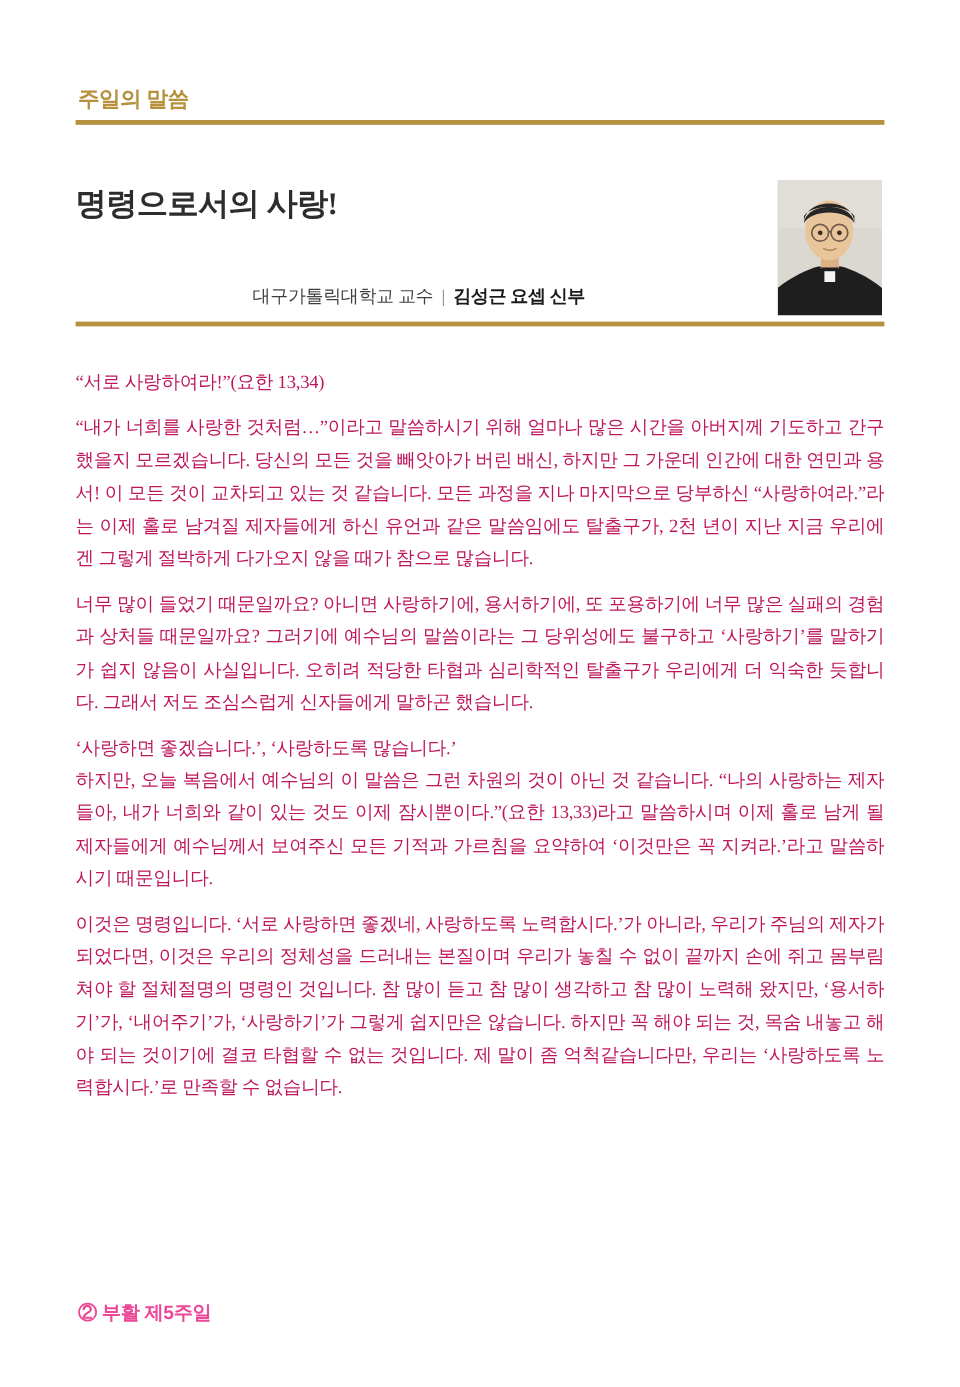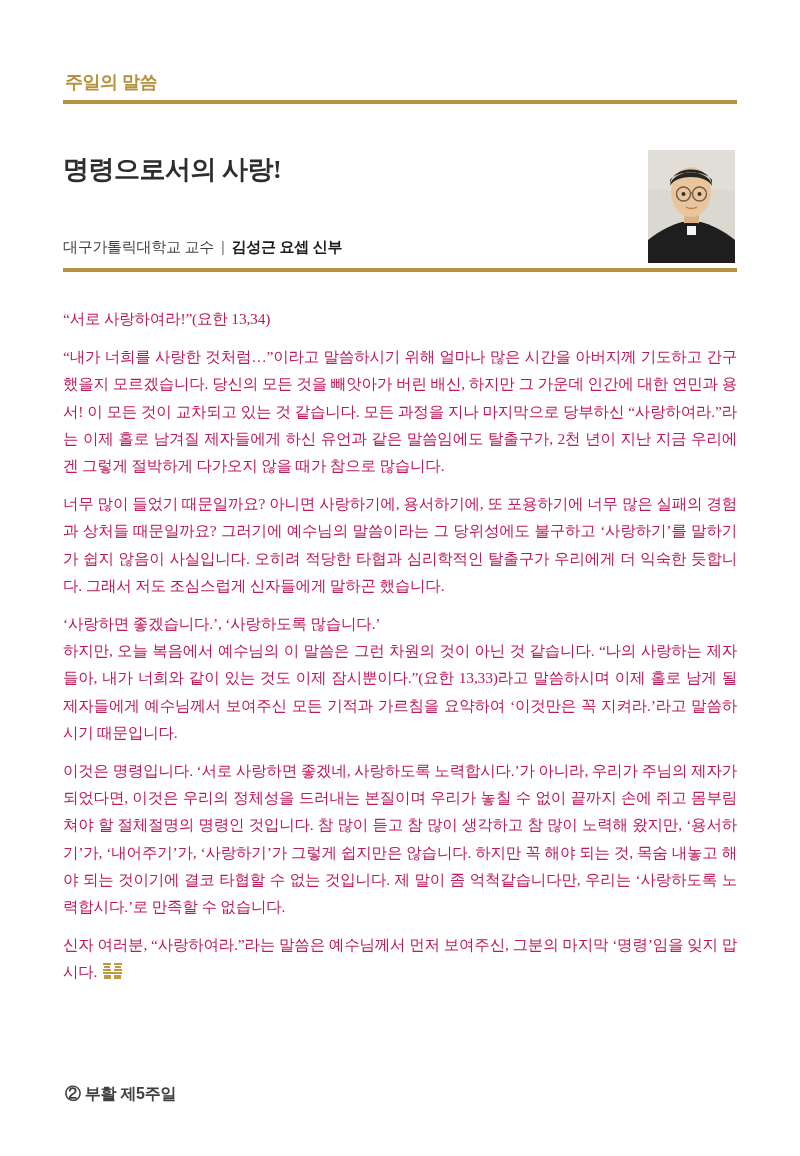--- a/index.html
+++ b/index.html
@@ -14,22 +14,22 @@
   }
   .rule{position:absolute;left:63px;width:674px;height:4px;background:#b6913e;}
   .rule-top{top:100px;}
   .rule-mid{top:268px;}
   .title{
     position:absolute;left:63px;top:152px;width:674px;margin:0;
     text-align:left;font-size:26px;font-weight:bold;color:#2d2d2d;
     letter-spacing:-0.5px;font-family:"Liberation Serif", serif;
   }
   .byline{
-    position:absolute;left:63px;top:238px;width:572px;text-align:left;
-    font-family:Liberation Sans, sans-serif;font-size:15px;color:#3f3f3f;
+    position:absolute;left:63px;top:238px;width:572px;text-align:center;
+    font-family:Liberation Serif, serif;font-size:15px;color:#3f3f3f;
     letter-spacing:-0.3px;
   }
   .byline .divider{margin:0 7px;color:#7a7a7a;}
   .byline .author{font-weight:bold;color:#1a1a1a;}
   .photo{
     position:absolute;left:648px;top:150px;width:87px;height:113px;
     overflow:hidden;background:#d9d5cf;
   }
   .body-text{
     position:absolute;left:63px;top:305px;width:674px;
@@ -37,21 +37,21 @@
     text-align:justify;letter-spacing:-0.2px;
   }
   .para{margin:0;}
   .para + .para{margin-top:11px;}
   .para.no-gap{margin-top:0;}
   .para.big-gap{margin-top:42px;}
   .seal{display:inline-block;vertical-align:-2px;margin-left:6px;line-height:0;}
   .footer{
     position:absolute;left:65px;top:1084px;
     font-family:"Liberation Sans", sans-serif;
-    font-size:16px;font-weight:600;color:#404040;letter-spacing:-0.3px;
+    font-size:16px;font-weight:600;color:#ec4899;letter-spacing:-0.3px;
   }
 </style>
 </head>
 <body>
 
 <div class="page">
 
   <div class="section-label">주일의 말씀</div>
   <div class="rule rule-top"></div>
 
@@ -84,34 +84,17 @@
 
   <div class="rule rule-mid"></div>
 
   <div class="body-text">
     <p class="para">“서로 사랑하여라!”(요한 13,34)</p>
     <p class="para">“내가 너희를 사랑한 것처럼…”이라고 말씀하시기 위해 얼마나 많은 시간을 아버지께 기도하고 간구했을지 모르겠습니다. 당신의 모든 것을 빼앗아가 버린 배신, 하지만 그 가운데 인간에 대한 연민과 용서! 이 모든 것이 교차되고 있는 것 같습니다. 모든 과정을 지나 마지막으로 당부하신 “사랑하여라.”라는 이제 홀로 남겨질 제자들에게 하신 유언과 같은 말씀임에도 탈출구가, 2천 년이 지난 지금 우리에겐 그렇게 절박하게 다가오지 않을 때가 참으로 많습니다.</p>
     <p class="para">너무 많이 들었기 때문일까요? 아니면 사랑하기에, 용서하기에, 또 포용하기에 너무 많은 실패의 경험과 상처들 때문일까요? 그러기에 예수님의 말씀이라는 그 당위성에도 불구하고 ‘사랑하기’를 말하기가 쉽지 않음이 사실입니다. 오히려 적당한 타협과 심리학적인 탈출구가 우리에게 더 익숙한 듯합니다. 그래서 저도 조심스럽게 신자들에게 말하곤 했습니다.</p>
     <p class="para">‘사랑하면 좋겠습니다.’, ‘사랑하도록 많습니다.’</p>
     <p class="para no-gap">하지만, 오늘 복음에서 예수님의 이 말씀은 그런 차원의 것이 아닌 것 같습니다. “나의 사랑하는 제자들아, 내가 너희와 같이 있는 것도 이제 잠시뿐이다.”(요한 13,33)라고 말씀하시며 이제 홀로 남게 될 제자들에게 예수님께서 보여주신 모든 기적과 가르침을 요약하여 ‘이것만은 꼭 지켜라.’라고 말씀하시기 때문입니다.</p>
     <p class="para">이것은 명령입니다. ‘서로 사랑하면 좋겠네, 사랑하도록 노력합시다.’가 아니라, 우리가 주님의 제자가 되었다면, 이것은 우리의 정체성을 드러내는 본질이며 우리가 놓칠 수 없이 끝까지 손에 쥐고 몸부림쳐야 할 절체절명의 명령인 것입니다. 참 많이 듣고 참 많이 생각하고 참 많이 노력해 왔지만, ‘용서하기’가, ‘내어주기’가, ‘사랑하기’가 그렇게 쉽지만은 않습니다. 하지만 꼭 해야 되는 것, 목숨 내놓고 해야 되는 것이기에 결코 타협할 수 없는 것입니다. 제 말이 좀 억척같습니다만, 우리는 ‘사랑하도록 노력합시다.’로 만족할 수 없습니다.</p>
-    <p class="para">
-      <span>신자 여러분, “사랑하여라.”라는 말씀은 예수님께서 먼저 보여주신, 그분의 마지막 ‘명령’임을 잊지 맙시다.</span><span class="seal">
-        <svg width="19" height="16" viewBox="0 0 19 16" xmlns="http://www.w3.org/2000/svg">
-          <g fill="#c09a43">
-            <rect x="0" y="0" width="8" height="2"></rect>
-              <rect x="11" y="0" width="8" height="2"></rect>
-            <rect x="1" y="3" width="6" height="2"></rect>
-              <rect x="12" y="3" width="6" height="2"></rect>
-            <rect x="0" y="6" width="8" height="2"></rect>
-              <rect x="11" y="6" width="8" height="2"></rect>
-            <rect x="0" y="9" width="19" height="2"></rect>
-            <rect x="1" y="12" width="7" height="4"></rect>
-              <rect x="11" y="12" width="7" height="4"></rect>
-          </g>
-        </svg>
-      </span>
-    </p>
   </div>
 
   <div class="footer">② 부활 제5주일</div>
 
 </div>
 
 </body></html>

